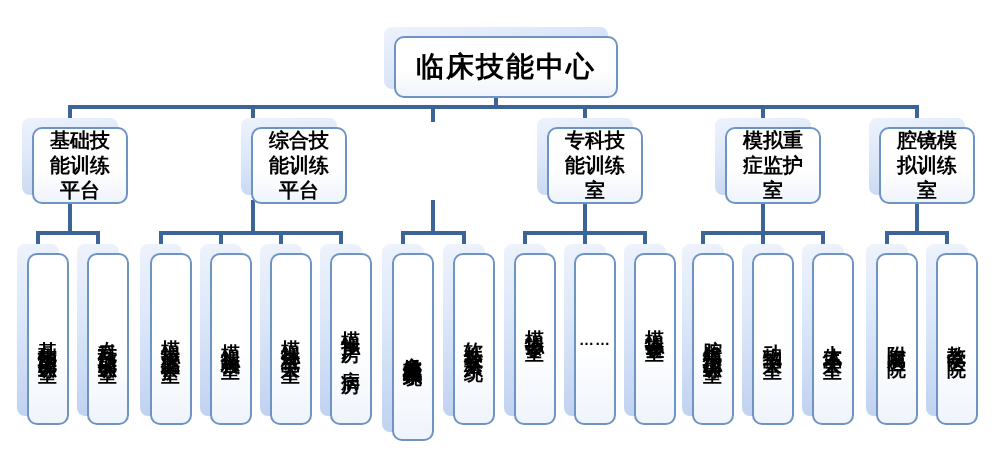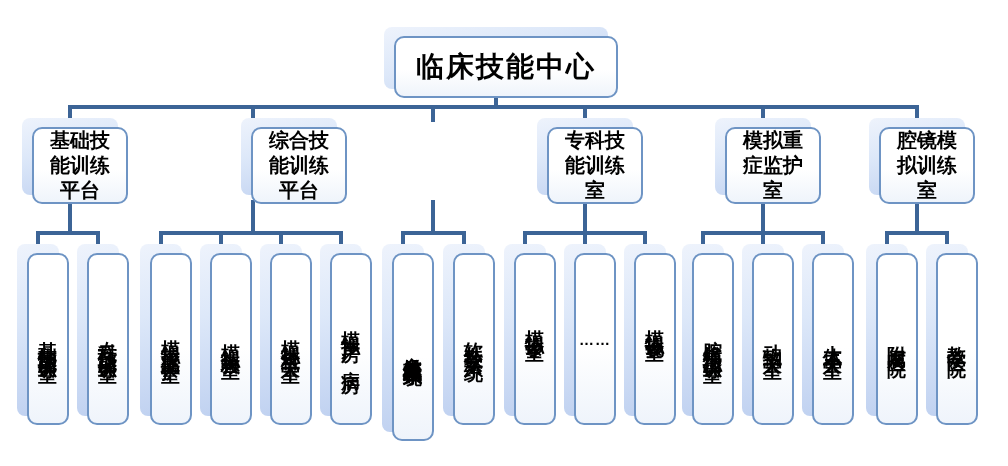--- a/index.html
+++ b/index.html
@@ -167,21 +167,21 @@
   <div class="node" style="left:564px;top:244px;width:42px;height:172px;">
     <div class="backing"></div>
     <div class="card leaf-card">
         <span class="dots">……</span>
       </div>
   </div>
   <div class="node" style="left:624px;top:244px;width:42px;height:172px;">
     <div class="backing"></div>
     <div class="card leaf-card vcol">
       <span class="vtext">模拟诊室</span>
-      <span class="numtext">16</span>
+      <span class="numtext">12</span>
     </div>
   </div>
 
   <div class="node" style="left:682px;top:244px;width:42px;height:172px;">
     <div class="backing"></div>
     <div class="card leaf-card">
         <span class="vtext">腔镜模拟训练室</span>
       </div>
   </div>
   <div class="node" style="left:742px;top:244px;width:42px;height:172px;">

